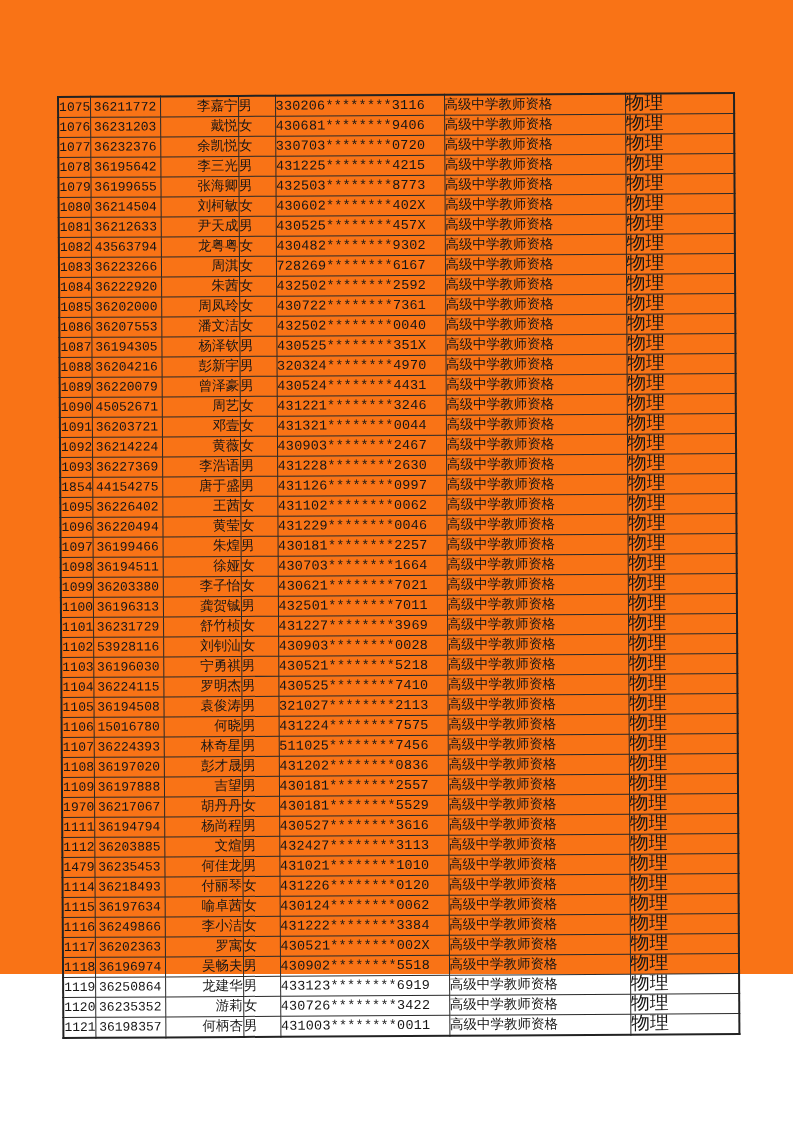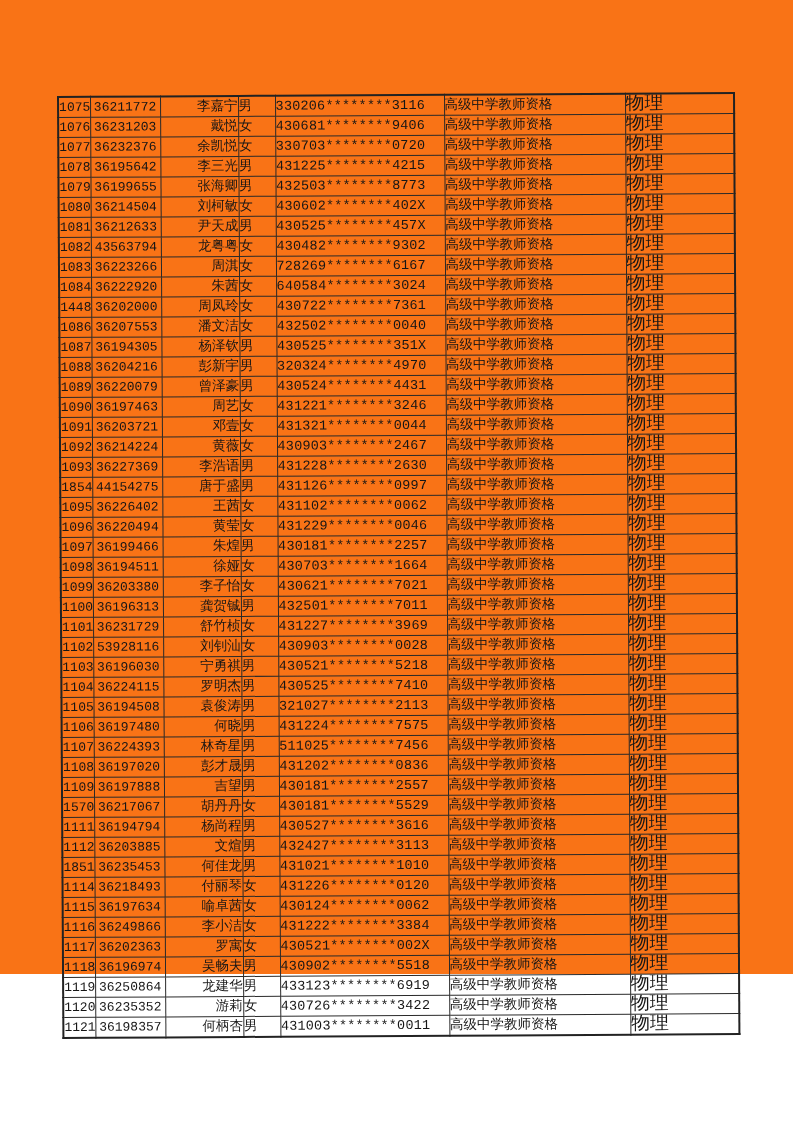--- a/index.html
+++ b/index.html
@@ -142,26 +142,26 @@
           <td class="c3">女</td>
           <td class="c4">728269********6167</td>
           <td class="c5">高级中学教师资格</td>
           <td class="c6">物理</td>
         </tr>
         <tr>
           <td class="c0">1084</td>
           <td class="c1">36222920</td>
           <td class="c2">朱茜</td>
           <td class="c3">女</td>
-          <td class="c4">640584********3024</td>
-          <td class="c5">高级中学教师资格</td>
-          <td class="c6">物理</td>
-        </tr>
-        <tr>
-          <td class="c0">1448</td>
+          <td class="c4">432502********2592</td>
+          <td class="c5">高级中学教师资格</td>
+          <td class="c6">物理</td>
+        </tr>
+        <tr>
+          <td class="c0">1085</td>
           <td class="c1">36202000</td>
           <td class="c2">周凤玲</td>
           <td class="c3">女</td>
           <td class="c4">430722********7361</td>
           <td class="c5">高级中学教师资格</td>
           <td class="c6">物理</td>
         </tr>
         <tr>
           <td class="c0">1086</td>
           <td class="c1">36207553</td>
@@ -193,21 +193,21 @@
           <td class="c0">1089</td>
           <td class="c1">36220079</td>
           <td class="c2">曾泽豪</td>
           <td class="c3">男</td>
           <td class="c4">430524********4431</td>
           <td class="c5">高级中学教师资格</td>
           <td class="c6">物理</td>
         </tr>
         <tr>
           <td class="c0">1090</td>
-          <td class="c1">36197463</td>
+          <td class="c1">45052671</td>
           <td class="c2">周艺</td>
           <td class="c3">女</td>
           <td class="c4">431221********3246</td>
           <td class="c5">高级中学教师资格</td>
           <td class="c6">物理</td>
         </tr>
         <tr>
           <td class="c0">1091</td>
           <td class="c1">36203721</td>
           <td class="c2">邓壹</td>
@@ -337,21 +337,21 @@
           <td class="c0">1105</td>
           <td class="c1">36194508</td>
           <td class="c2">袁俊涛</td>
           <td class="c3">男</td>
           <td class="c4">321027********2113</td>
           <td class="c5">高级中学教师资格</td>
           <td class="c6">物理</td>
         </tr>
         <tr>
           <td class="c0">1106</td>
-          <td class="c1">36197480</td>
+          <td class="c1">15016780</td>
           <td class="c2">何晓</td>
           <td class="c3">男</td>
           <td class="c4">431224********7575</td>
           <td class="c5">高级中学教师资格</td>
           <td class="c6">物理</td>
         </tr>
         <tr>
           <td class="c0">1107</td>
           <td class="c1">36224393</td>
           <td class="c2">林奇星</td>
@@ -372,21 +372,21 @@
         <tr>
           <td class="c0">1109</td>
           <td class="c1">36197888</td>
           <td class="c2">吉望</td>
           <td class="c3">男</td>
           <td class="c4">430181********2557</td>
           <td class="c5">高级中学教师资格</td>
           <td class="c6">物理</td>
         </tr>
         <tr>
-          <td class="c0">1570</td>
+          <td class="c0">1970</td>
           <td class="c1">36217067</td>
           <td class="c2">胡丹丹</td>
           <td class="c3">女</td>
           <td class="c4">430181********5529</td>
           <td class="c5">高级中学教师资格</td>
           <td class="c6">物理</td>
         </tr>
         <tr>
           <td class="c0">1111</td>
           <td class="c1">36194794</td>
@@ -399,21 +399,21 @@
         <tr>
           <td class="c0">1112</td>
           <td class="c1">36203885</td>
           <td class="c2">文煊</td>
           <td class="c3">男</td>
           <td class="c4">432427********3113</td>
           <td class="c5">高级中学教师资格</td>
           <td class="c6">物理</td>
         </tr>
         <tr>
-          <td class="c0">1851</td>
+          <td class="c0">1479</td>
           <td class="c1">36235453</td>
           <td class="c2">何佳龙</td>
           <td class="c3">男</td>
           <td class="c4">431021********1010</td>
           <td class="c5">高级中学教师资格</td>
           <td class="c6">物理</td>
         </tr>
         <tr>
           <td class="c0">1114</td>
           <td class="c1">36218493</td>

